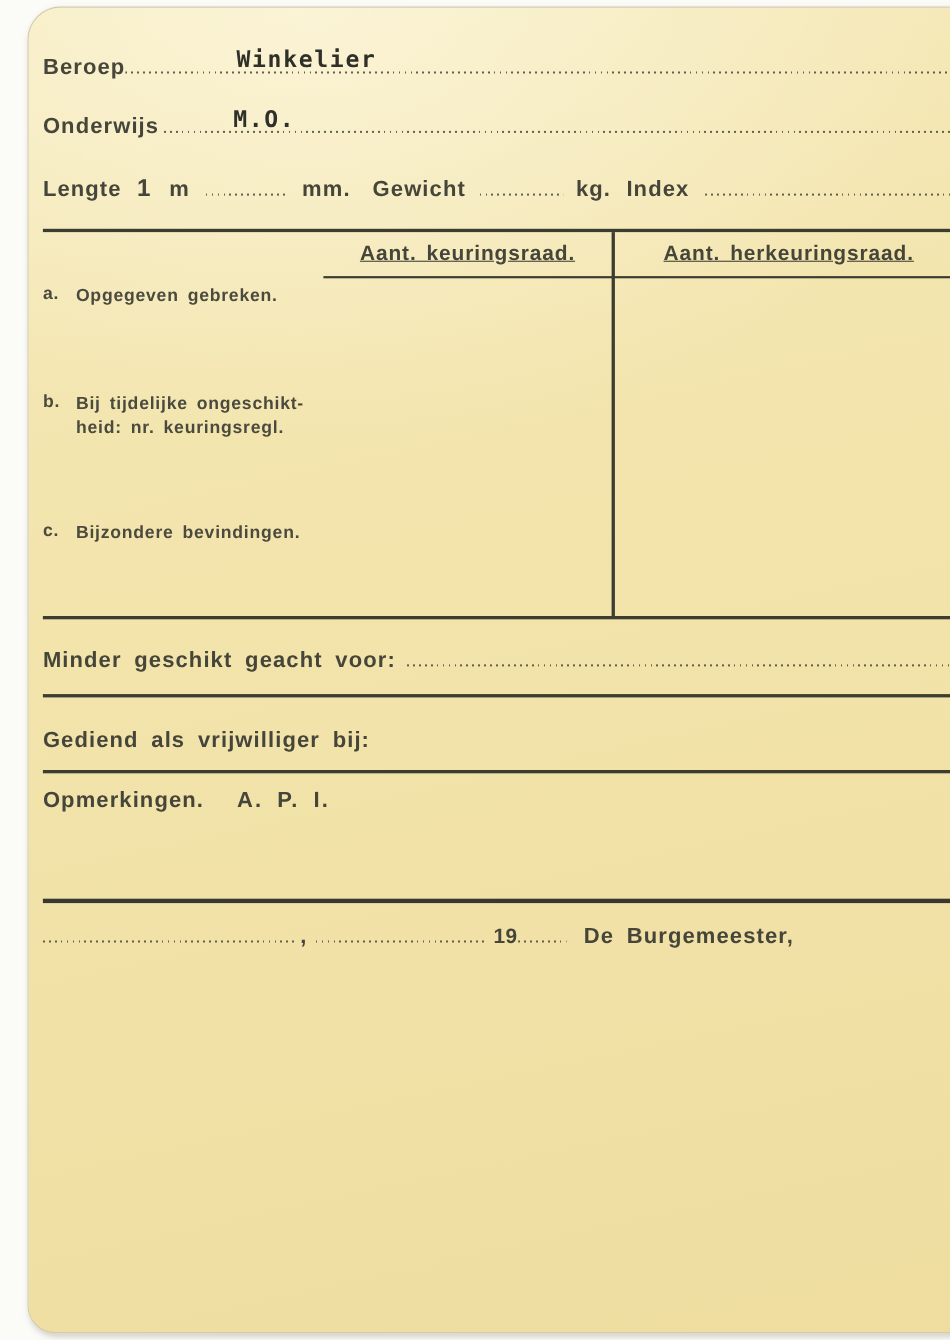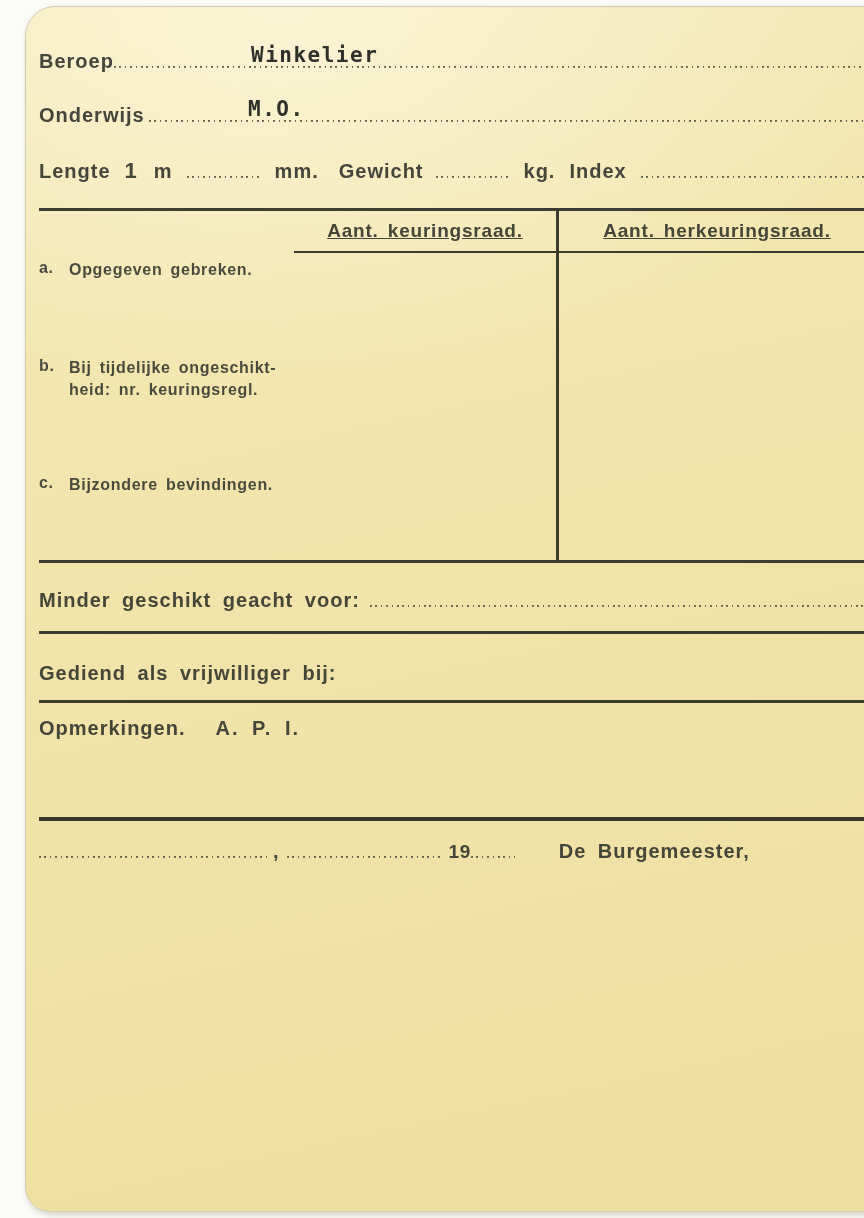--- a/index.html
+++ b/index.html
@@ -52,21 +52,20 @@
   }
 
   
   .typed {
     font-family: "DejaVu Sans Mono", monospace;
     font-weight: bold;
     font-size: 21px;
     letter-spacing: 1.5px;
     color: #30302a;
     white-space: nowrap;
-    margin-left: 36px;
   }
 
   
   .dots {
     background-image: repeating-linear-gradient(90deg,
       rgba(70,70,56,0.85) 0, rgba(70,70,56,0.85) 1.6px,
       transparent 1.6px, transparent 5.4px);
     background-repeat: no-repeat;
     background-size: 100% 1.8px;
     background-position: left bottom;
@@ -132,21 +131,21 @@
   .minder .frow .fill { margin-left: 10px; }
   .opmerk .frow { align-items: baseline; }
   .opmerk .val { margin-left: 30px; letter-spacing: 2px; }
 
   .sig .frow { align-items: baseline; }
   .w230 { flex: 0 0 230px; }
   .w154 { flex: 0 0 154px; }
   .w44  { flex: 0 0 44px; }
   .sig .comma { font-size: 20px; font-weight: bold; margin: 0 8px 0 4px; }
   .sig .year { font-size: 19px; font-weight: bold; margin-left: 8px; letter-spacing: 0.5px; }
-  .sig .signer { margin-left: 44px; }
+  .sig .signer { margin-left: 16px; }
 </style>
 </head>
 <body>
 
 <div class="stage">
   <div class="card">
 
     <div class="sec frow" style="top:43px; height:32px;">
       <span class="lbl" style="flex:0 0 75px;">Beroep</span>
       <span class="fill dots">

